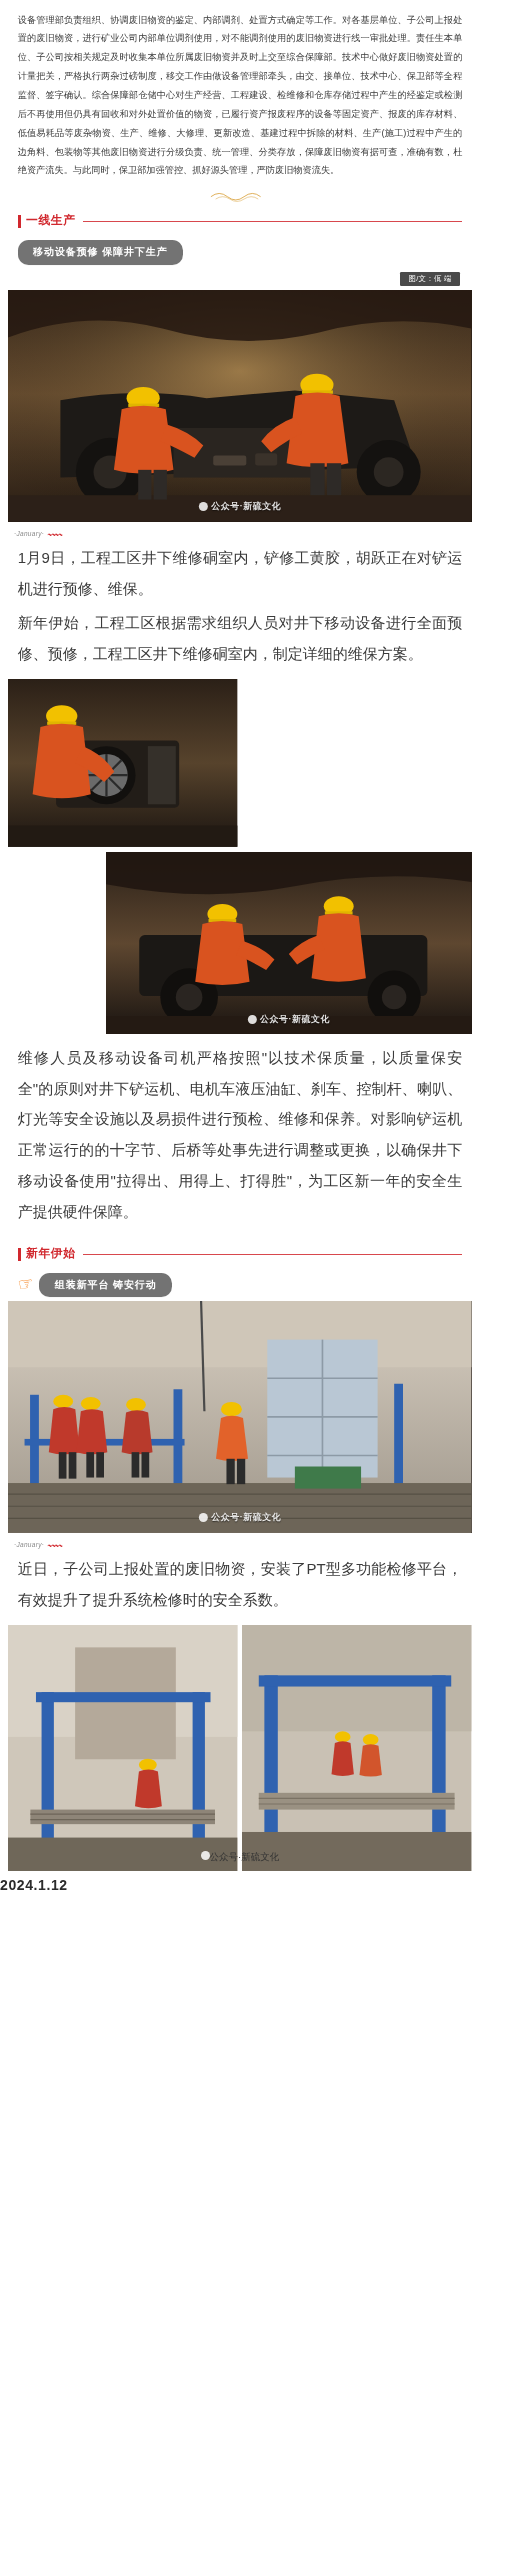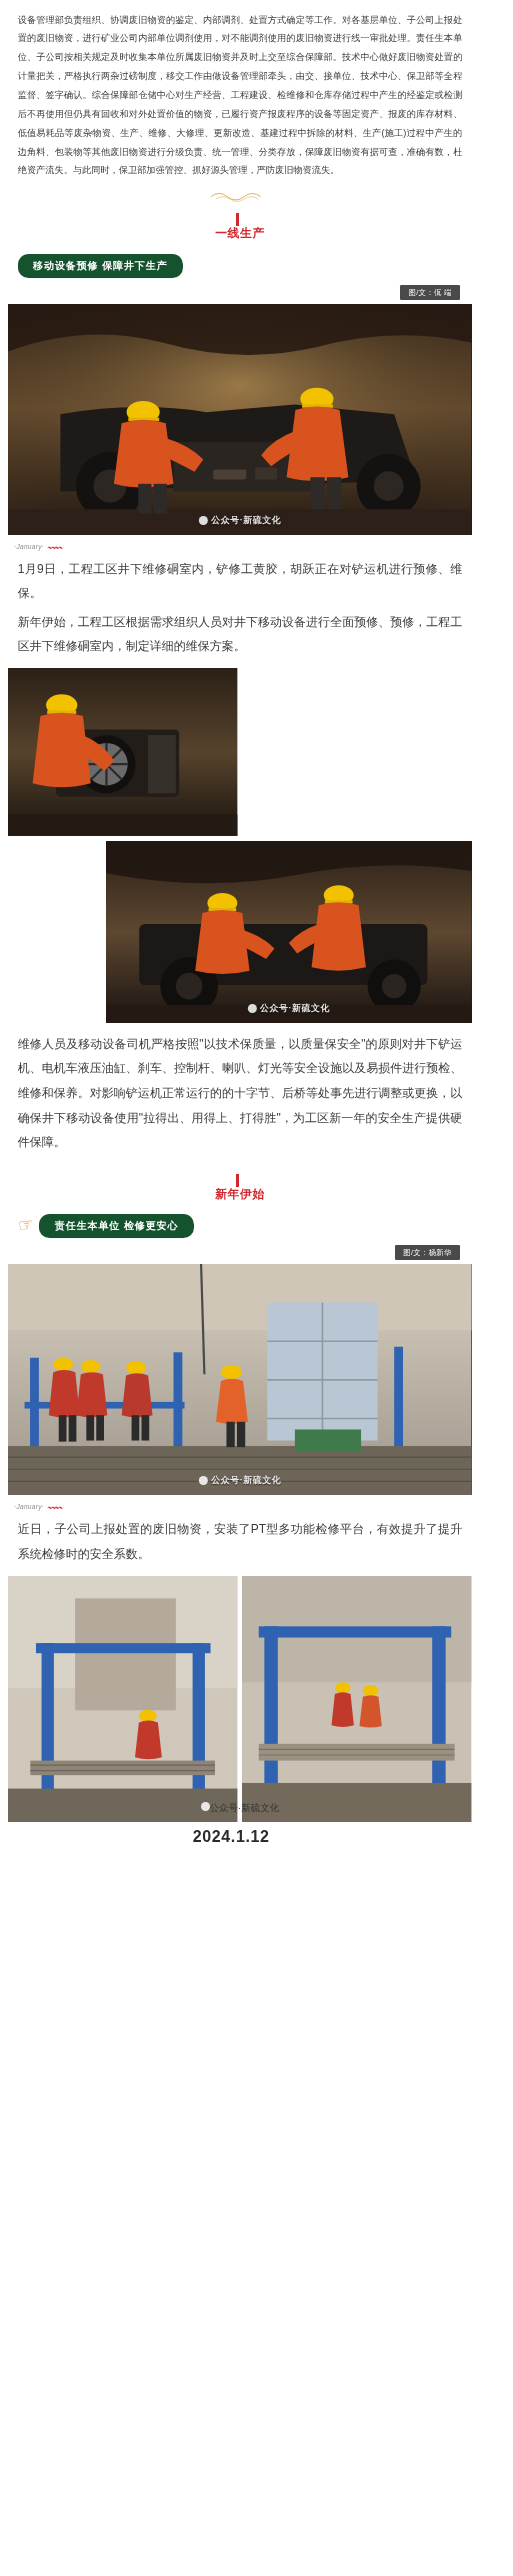--- a/index.html
+++ b/index.html
@@ -32,21 +32,20 @@
   }
   .ornament svg { display: block; }
 
   
   .section-head {
     position: relative;
     margin: 5.9px 0 8.3px 0;
     padding: 0 17.7px;
     display: flex;
     align-items: center;
-    flex-direction: column;
   }
   .section-head .bar {
     width: 3px; height: 13px; background: #d1282e; margin-right: 5.3px; flex: 0 0 auto;
   }
   .section-head .title {
     font-size: 11.8px;
     font-weight: bold;
     color: #d1282e;
     letter-spacing: 0.6px;
     white-space: nowrap;
@@ -59,21 +58,21 @@
     opacity: .85;
   }
 
   
   .pill-row {
     display: flex;
     align-items: center;
     padding: 2.4px 17.7px 3.5px 17.7px;
   }
   .pill {
-    background: #14532d;
+    background: #737373;
     color: #ffffff;
     font-size: 10px;
     font-weight: bold;
     letter-spacing: 0.9px;
     padding: 5.3px 15.4px;
     border-radius: 10.6px 10.6px 10.6px 10.6px;
     white-space: nowrap;
     box-shadow: 0 0.6px 0 rgba(0,0,0,.06);
   }
 
@@ -141,21 +140,21 @@
   .month-stamp .txt {
     font-size: 6.5px;
     color: #8a8a8a;
     font-style: italic;
     letter-spacing: 0.3px;
   }
   .month-stamp .wave { color: #d1282e; font-size: 7.7px; letter-spacing: -0.6px; }
 
   .body-text {
     padding: 3.5px 17.7px 2.4px 17.7px;
-    font-size: 12px;
+    font-size: 15px;
     line-height: 2.05;
     color: #3b3b3b;
     text-align: justify;
     text-justify: inter-ideograph;
   }
   .body-text p { margin: 0 0 3.5px 0; }
 
   
   .photo-pair {
     display: flex;
@@ -163,23 +162,23 @@
     padding: 3.5px 8.3px 0 8.3px;
   }
   .photo-pair .cell { flex: 1 1 0; position: relative; overflow: hidden; }
 
   .offset-photo {
     padding: 4.7px 8.3px 0 106px;
   }
 
   
   .date-footer {
-    text-align: center;
+    text-align: left;
     padding: 8.3px 17.7px 14px 0;
-    font-size: 16px;
+    font-size: 14px;
     font-weight: bold;
     color: #2b2b2b;
     letter-spacing: 0.6px;
   }
 
   
   .ph { display: block; width: 100%; height: auto; }
 </style>
 </head>
 <body>
@@ -362,26 +361,23 @@
   </div>
 
   <div class="section-head" style="margin-top:13px">
     <span class="bar"></span>
     <span class="title">新年伊始</span>
     <span class="rule"></span>
   </div>
 
   <div class="pill-row">
     <span class="hand-icon">☞</span>
-    <span class="pill">责任生本单位 检修更安心</span>
-  </div>
-
-  <div class="byline">
-    <span class="tag">图/文：杨新华</span>
-  </div>
+    <span class="pill">组装新平台 铸安行动</span>
+  </div>
+
 
   <div class="photo-wrap">
     <div class="photo">
       <svg class="ph" viewBox="0 0 840 420" preserveAspectRatio="none">
         <defs>
           <linearGradient id="ind1" x1="0" y1="0" x2="0" y2="1">
             <stop offset="0" stop-color="#d8cfc2"></stop>
               <stop offset="1" stop-color="#9e968a"></stop>
           </linearGradient>
         </defs>

